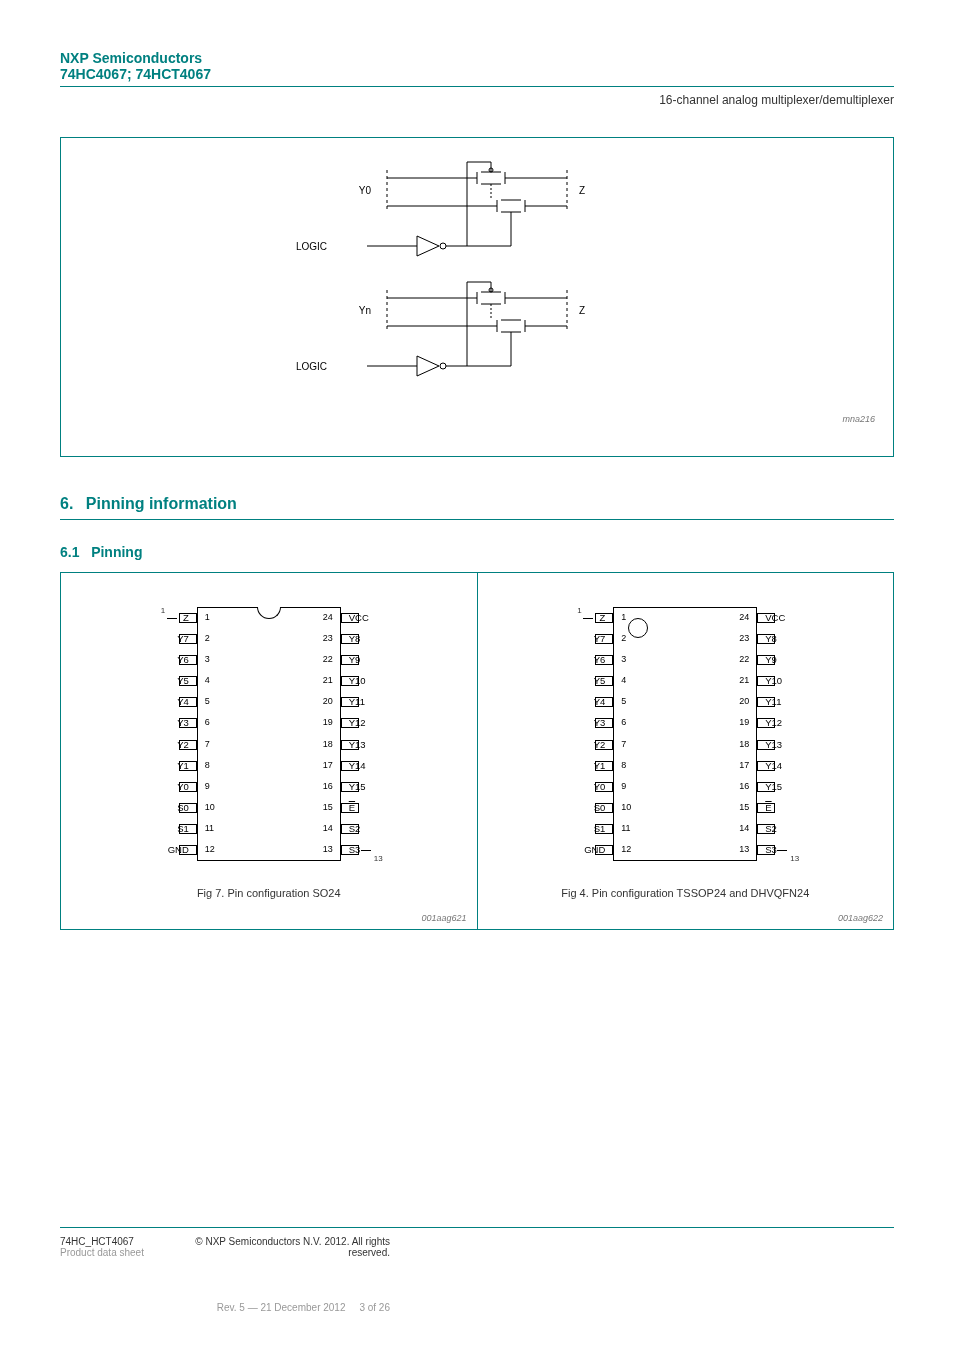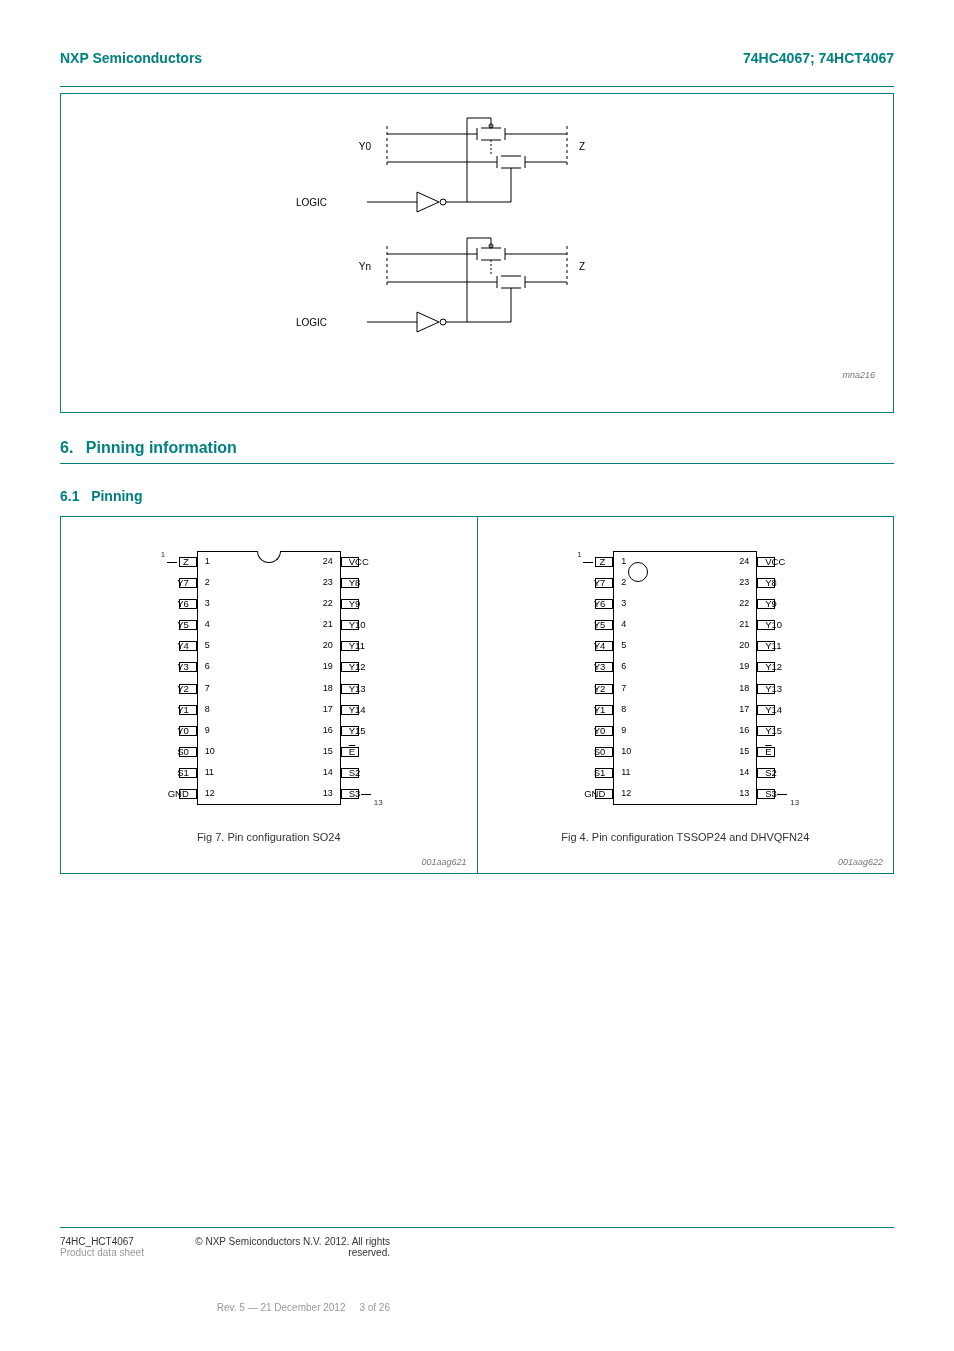--- a/index.html
+++ b/index.html
@@ -11,22 +11,23 @@
     color: #333;
     font-size: 12px;
     position: relative;
   }
   .page { padding: 50px 60px 30px 60px; }
   .top-header {
     display: flex;
     justify-content: space-between;
     align-items: baseline;
     border-bottom: 1px solid #008080;
-    padding-bottom: 20px;
+    padding-bottom: 4px;
     margin-bottom: 6px;
+    flex-direction: column;
   }
   .top-header .left { color: #008080; font-weight: bold; font-size: 14px; }
   .top-header .right { color: #008080; font-size: 14px; font-weight: bold; }
   .subtitle { color: #333; font-size: 12px; margin-bottom: 30px; }
   .section-heading {
     color: #008080;
     font-size: 16px;
     font-weight: bold;
     border-bottom: 1px solid #008080;
     padding-bottom: 6px;
@@ -163,20 +164,21 @@
 </style>
 </head>
 <body>
 
 <div class="page">
 
   <div class="top-header">
     <div class="left">NXP Semiconductors</div>
     <div class="right">74HC4067; 74HCT4067</div>
   </div>
+  <div class="subtitle" style="text-align:right">16-channel analog multiplexer/demultiplexer</div>
 
 
   <div class="fig-box" style="height:320px">
     <svg class="func-svg" width="420" height="260" viewBox="0 0 420 260">
       <g stroke="#000" stroke-width="1" fill="none">
 
         <line x1="120" y1="20" x2="120" y2="60" stroke-dasharray="3,3"></line>
 
         <line x1="300" y1="20" x2="300" y2="60" stroke-dasharray="3,3"></line>
 
@@ -241,21 +243,21 @@
         <text x="312" y="44">Z</text>
         <text x="60" y="100" text-anchor="end">LOGIC</text>
         <text x="104" y="164" text-anchor="end">Yn</text>
         <text x="312" y="164">Z</text>
         <text x="60" y="220" text-anchor="end">LOGIC</text>
       </g>
     </svg>
     <div class="fig-tag-inbox">mna216</div>
   </div>
 
-  <div class="section-heading" style="margin-top:26px">
+  <div class="section-heading" style="margin-top:38px">
     <span class="secnum">6.</span>
     <span>Pinning information</span>
   </div>
   <div class="subsection-heading">
     <span>6.1</span>&nbsp;&nbsp;
     <span>Pinning</span>
   </div>
 
   <div class="pin-row">
 

